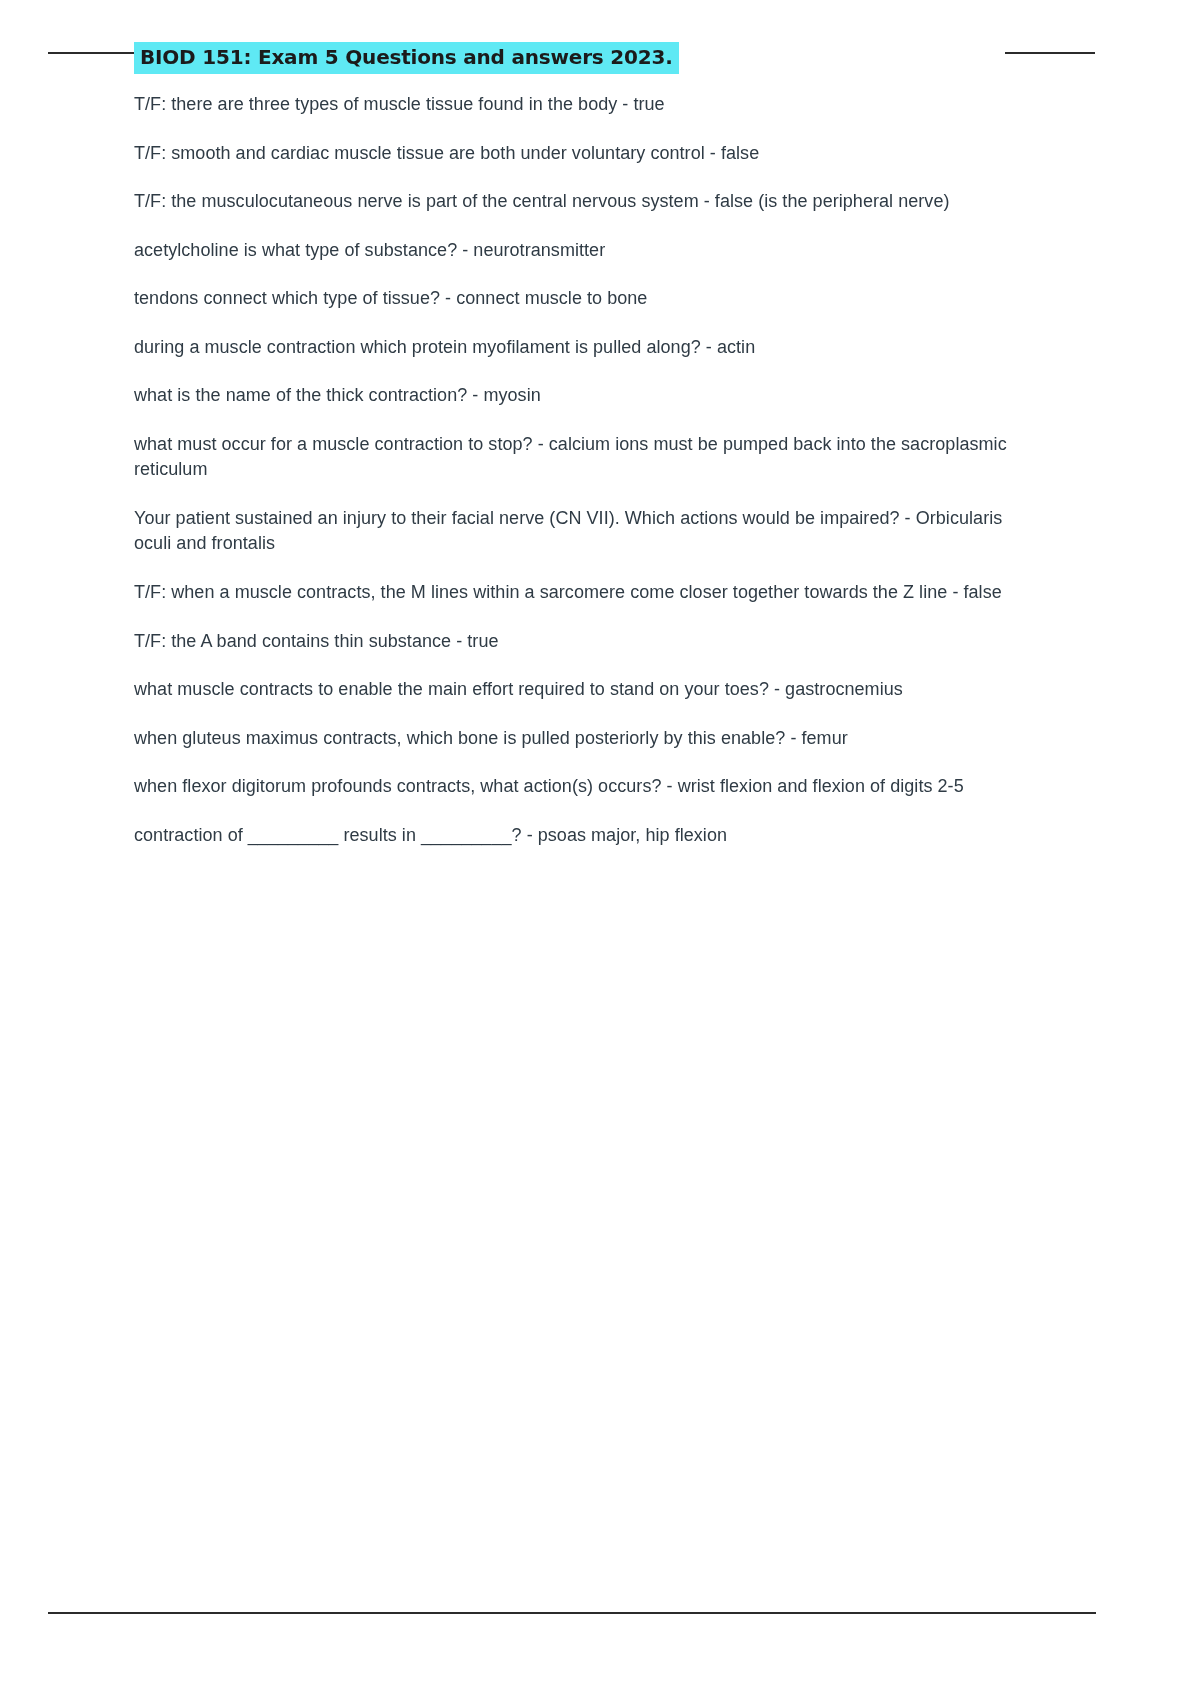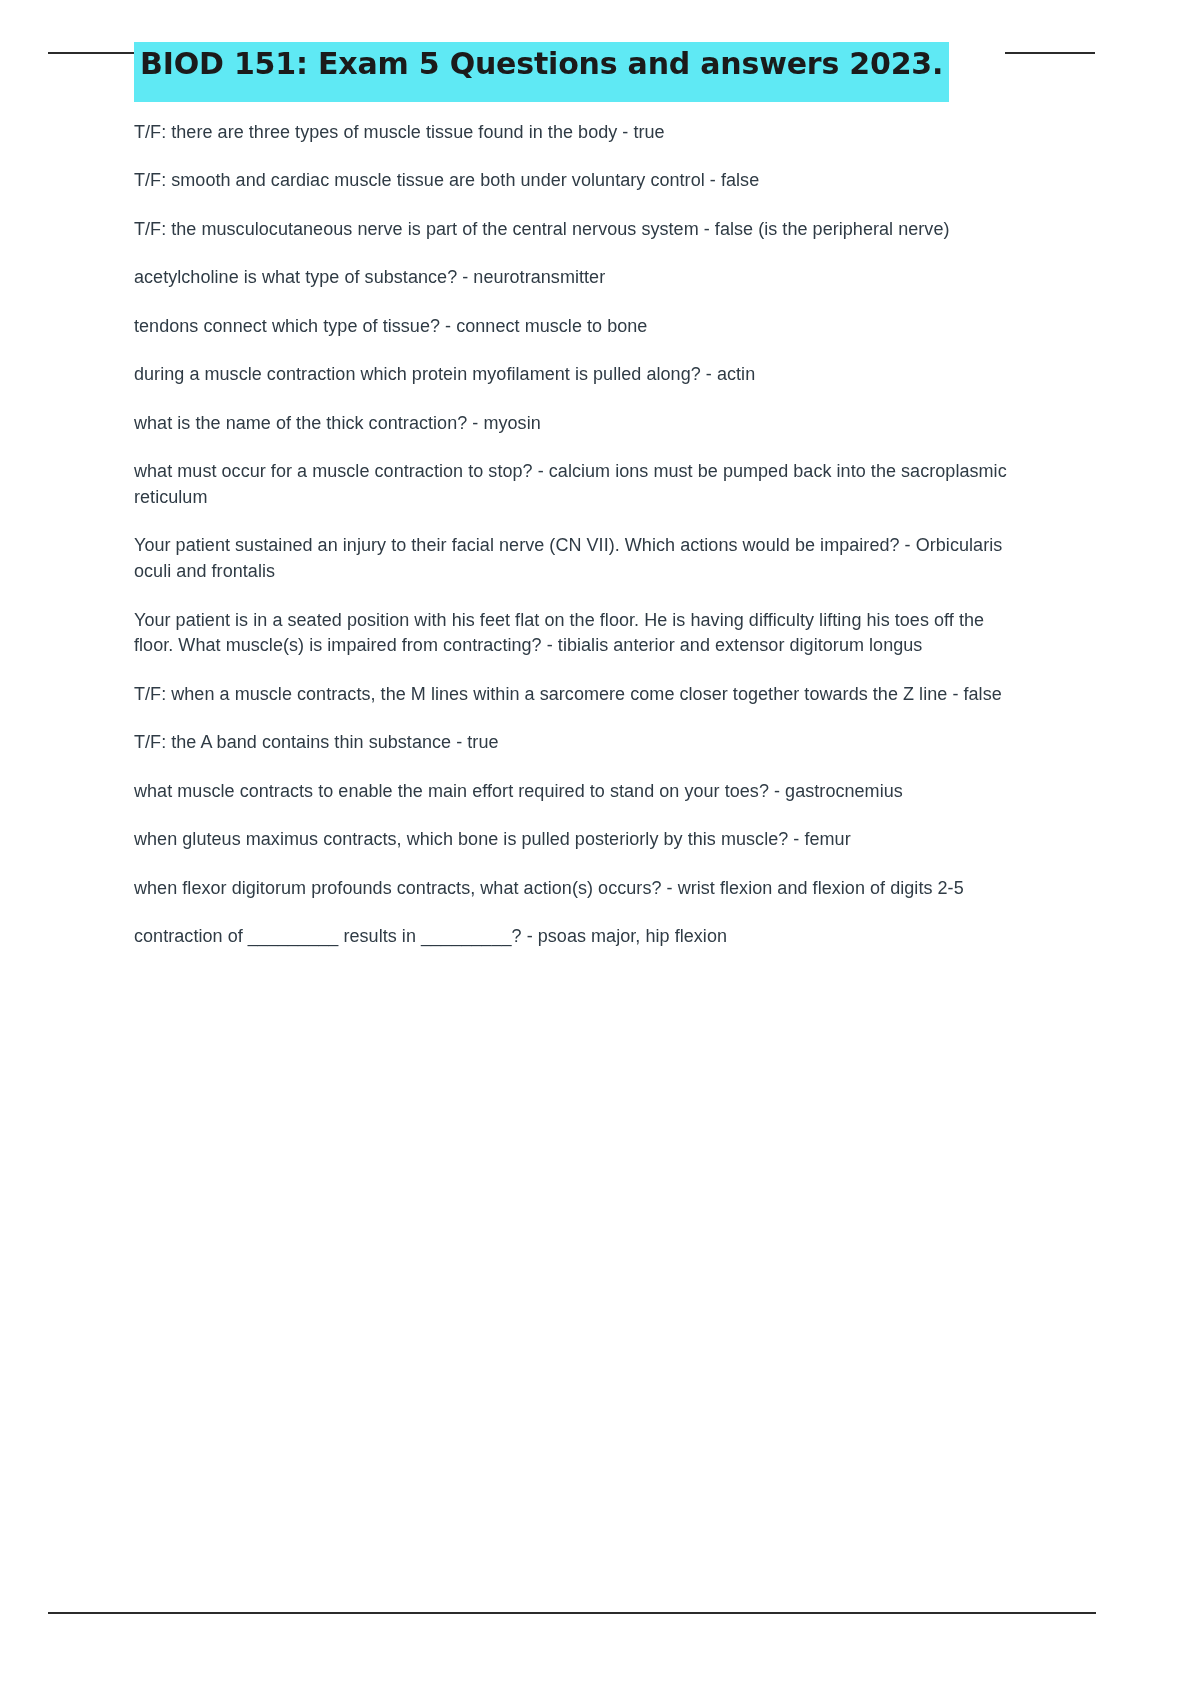--- a/index.html
+++ b/index.html
@@ -35,25 +35,25 @@
     position: absolute;
     left: 134px;
     top: 42px;
     width: 880px;
   }
 
   .doc-title {
     display: inline-block;
     font-family: "DejaVu Sans", sans-serif;
     font-weight: bold;
-    font-size: 30px;
+    font-size: 20px;
     line-height: 1.35;
     color: #1b1b1b;
     background: #5fe9f4;
-    padding: 2px 6px 17px 6px;
+    padding: 2px 6px 3px 6px;
     margin: 0 0 18px 0;
     white-space: nowrap;
     letter-spacing: -0.2px;
   }
 
   .qa-list {
     margin: 0;
     padding: 0;
     list-style: none;
   }
@@ -81,25 +81,24 @@
     <ul class="qa-list">
       <li class="qa-item">T/F: there are three types of muscle tissue found in the body - true</li>
       <li class="qa-item">T/F: smooth and cardiac muscle tissue are both under voluntary control - false</li>
       <li class="qa-item">T/F: the musculocutaneous nerve is part of the central nervous system - false (is the peripheral nerve)</li>
       <li class="qa-item">acetylcholine is what type of substance? - neurotransmitter</li>
       <li class="qa-item">tendons connect which type of tissue? - connect muscle to bone</li>
       <li class="qa-item">during a muscle contraction which protein myofilament is pulled along? - actin</li>
       <li class="qa-item">what is the name of the thick contraction? - myosin</li>
       <li class="qa-item">what must occur for a muscle contraction to stop? - calcium ions must be pumped back into the sacroplasmic reticulum</li>
       <li class="qa-item">Your patient sustained an injury to their facial nerve (CN VII). Which actions would be impaired? - Orbicularis oculi and frontalis</li>
-      <li class="qa-item">Your patient is in a seated position with his feet flat on the floor. He is having difficulty lifting his toes off the floor. What muscle(s) is impaired from contracting? - tibialis anterior and extensor digitorum longus</li>
       <li class="qa-item">T/F: when a muscle contracts, the M lines within a sarcomere come closer together towards the Z line - false</li>
       <li class="qa-item">T/F: the A band contains thin substance - true</li>
       <li class="qa-item">what muscle contracts to enable the main effort required to stand on your toes? - gastrocnemius</li>
-      <li class="qa-item">when gluteus maximus contracts, which bone is pulled posteriorly by this muscle? - femur</li>
+      <li class="qa-item">when gluteus maximus contracts, which bone is pulled posteriorly by this enable? - femur</li>
       <li class="qa-item">when flexor digitorum profounds contracts, what action(s) occurs? - wrist flexion and flexion of digits 2-5</li>
       <li class="qa-item">contraction of _________ results in _________? - psoas major, hip flexion</li>
     </ul>
 
   </div>
 
   <div class="rule rule-bottom"></div>
 </div>
 
 </body></html>

